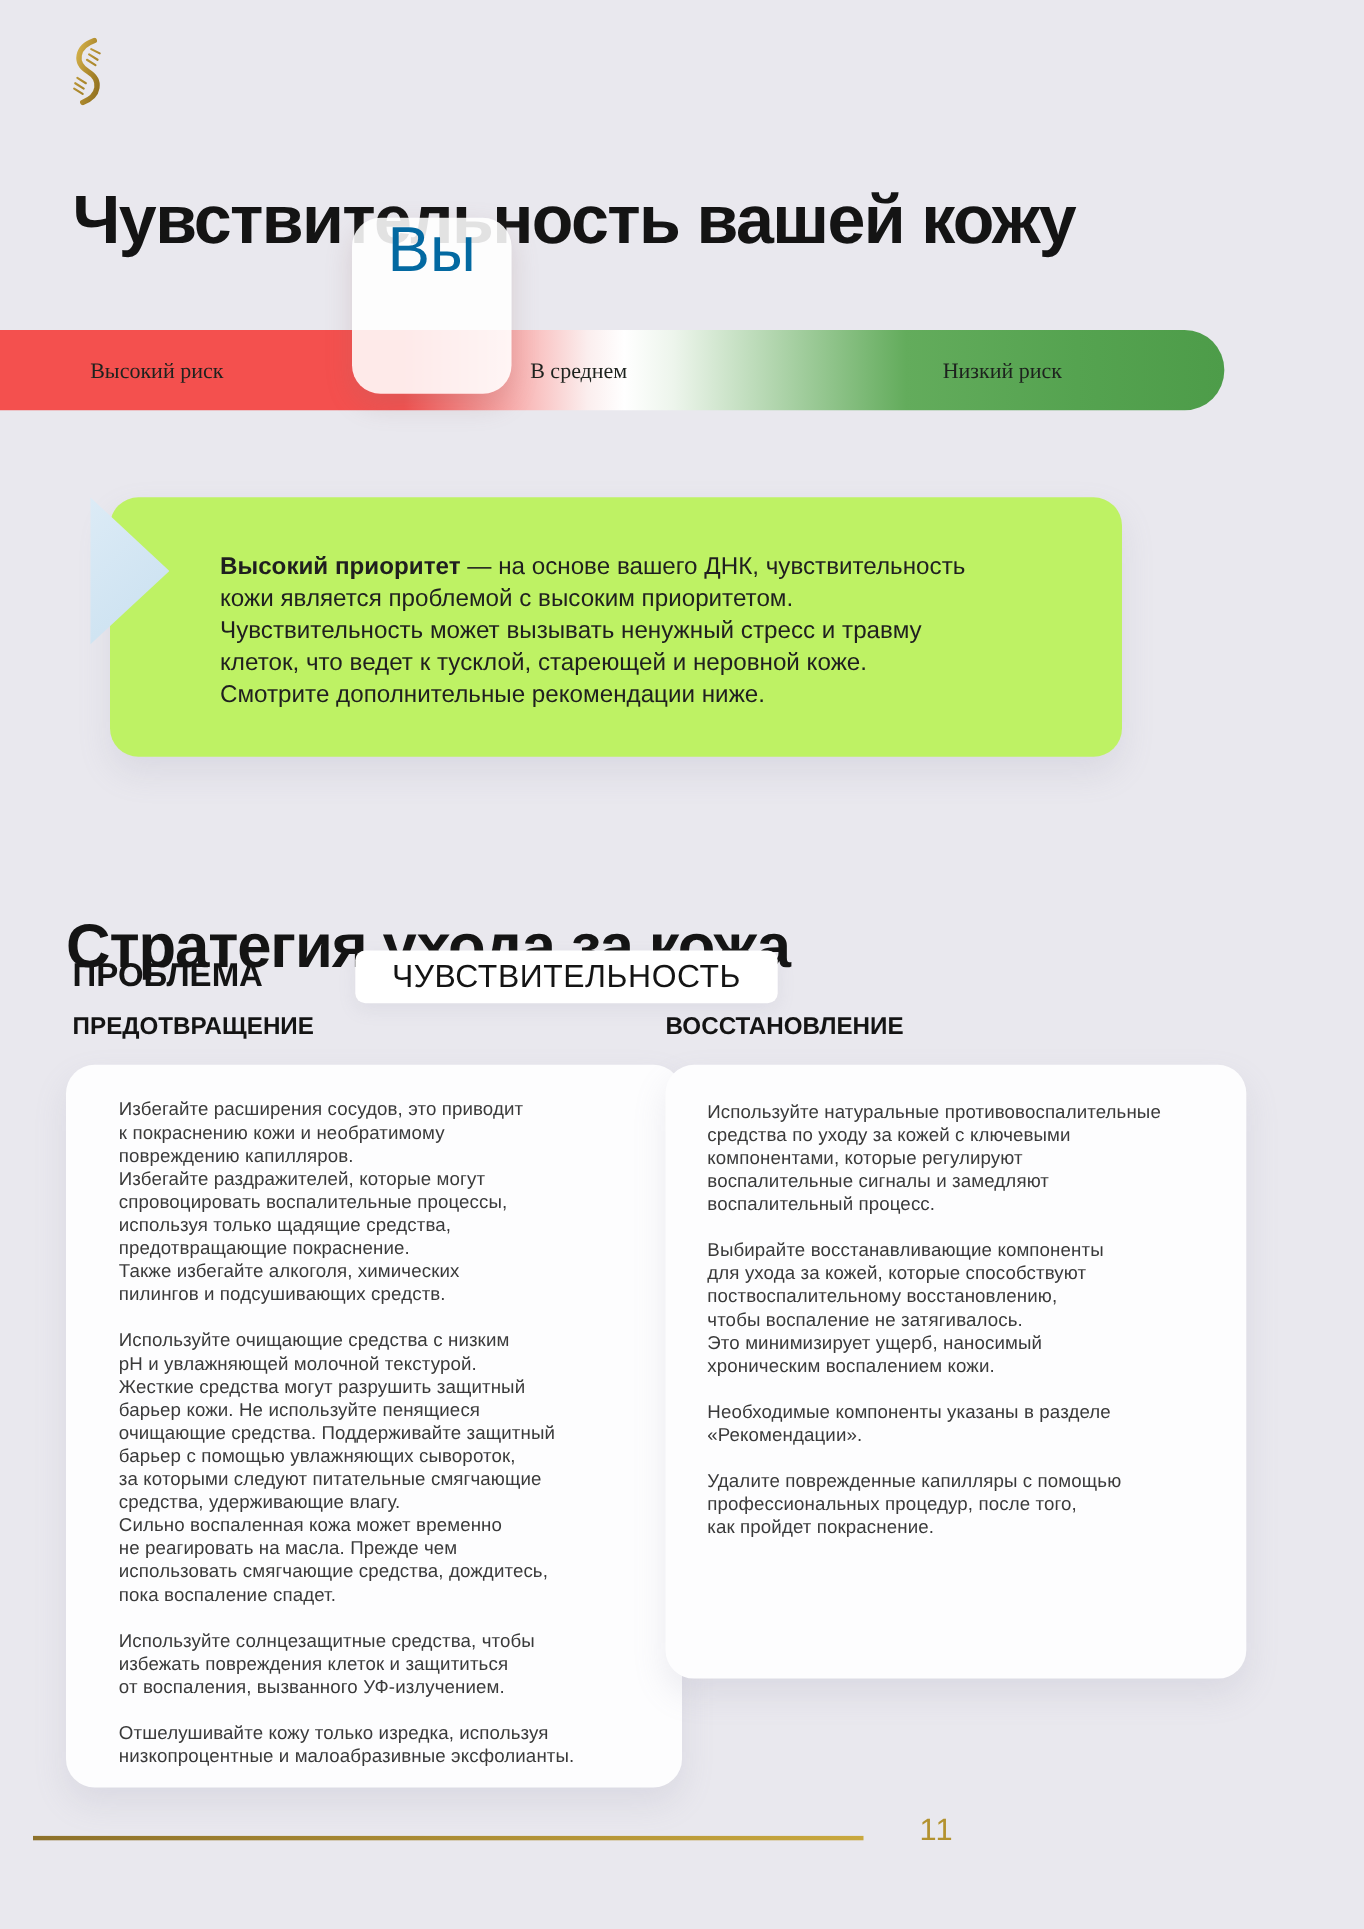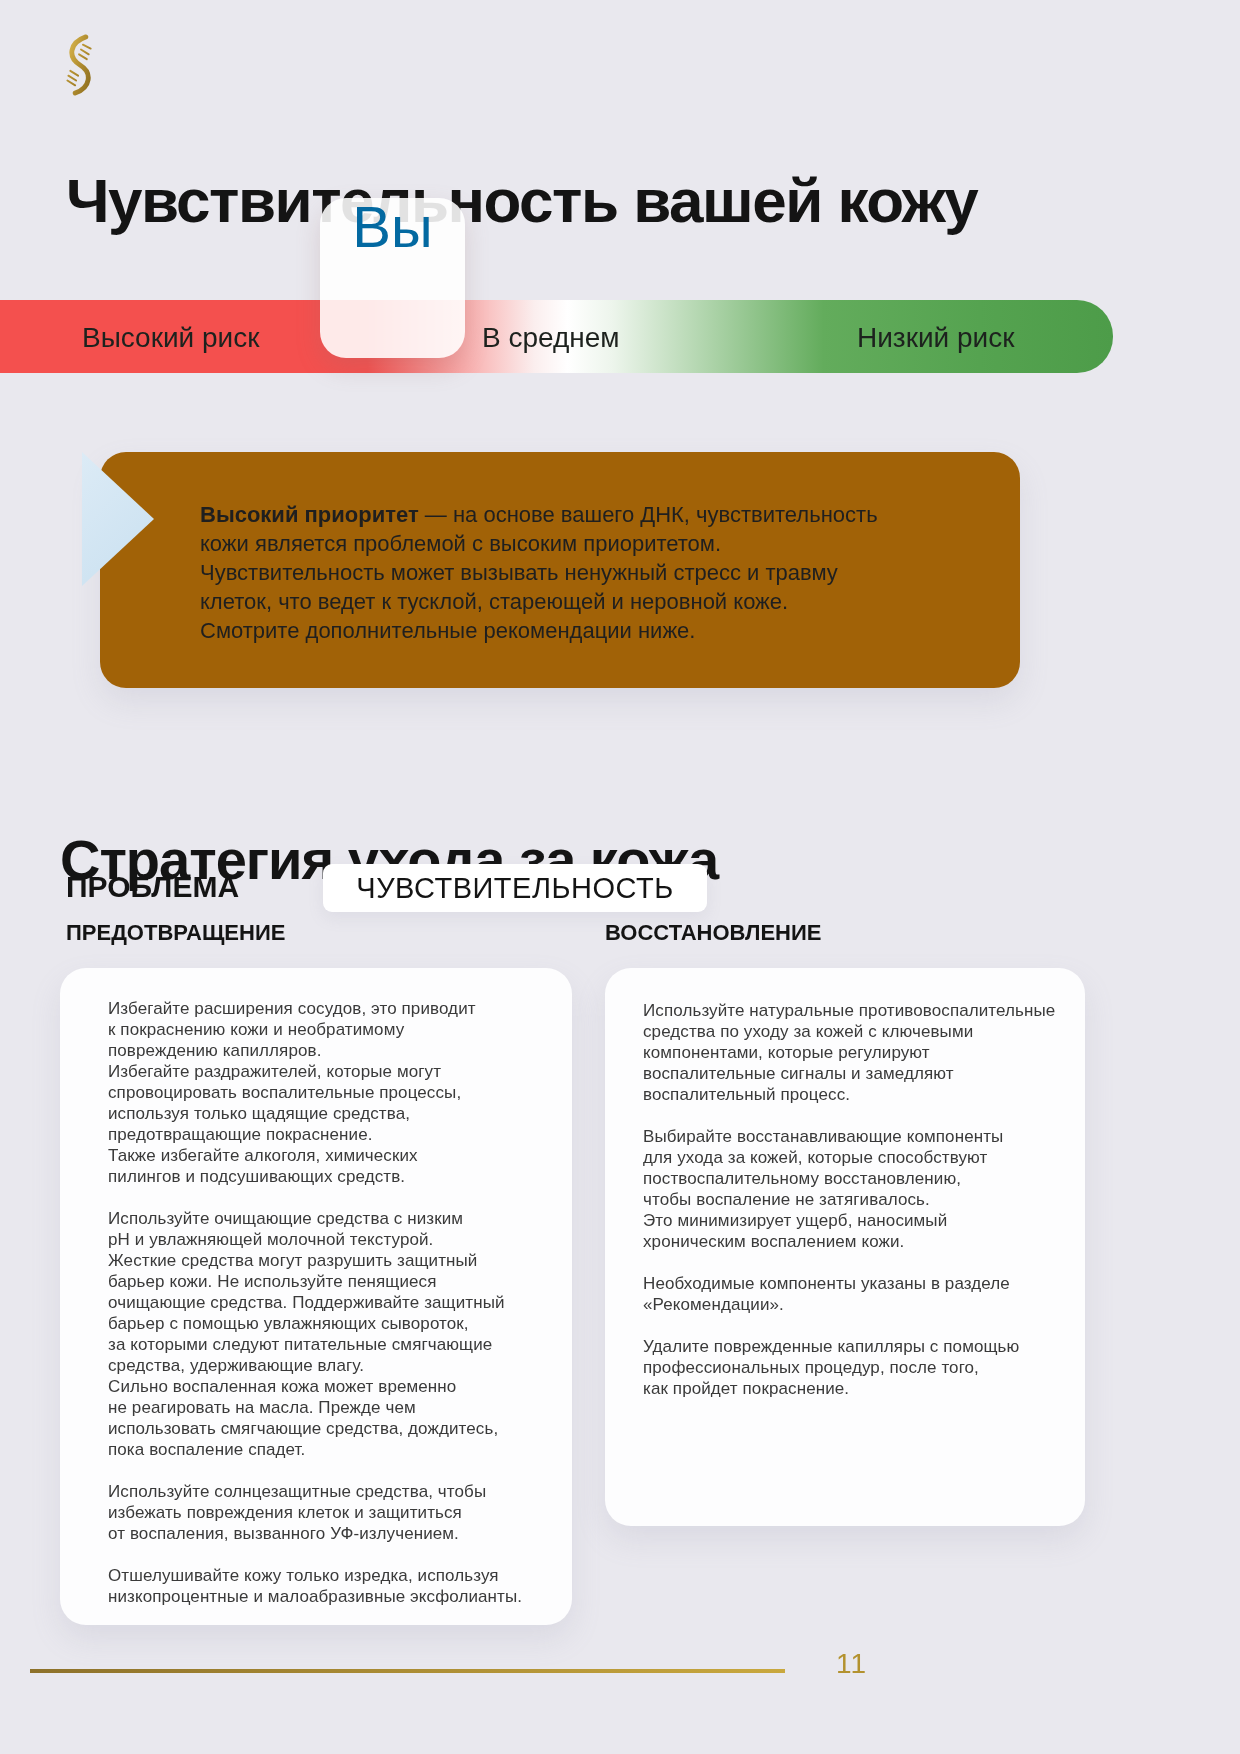--- a/index.html
+++ b/index.html
@@ -27,21 +27,21 @@
     left:0;top:300px;width:1113px;height:73px;
     border-radius:0 36px 36px 0;
     background:linear-gradient(90deg,
       #f4504e 0%, #f4504e 33%,
       #fbeeee 48%, #ffffff 51%, #edf5ec 55%,
       #63ac5c 74%, #55a350 88%, #4d9c49 100%);
     z-index:1;
   }
   .risk-label{
     position:absolute;top:50%;transform:translateY(-46%);
-    font-size:28px;color:#1d221e;white-space:nowrap;
+    font-size:20px;color:#1d221e;white-space:nowrap;font-family:Liberation Serif, serif;
   }
   .risk-label.high{left:82px;}
   .risk-label.avg{left:482px;}
   .risk-label.low{left:857px;}
 
   
   .you-card{
     left:320px;top:198px;width:145px;height:160px;
     background:rgba(255,255,255,0.88);
     border-radius:26px;
@@ -49,21 +49,21 @@
     z-index:2;
     display:flex;justify-content:center;
   }
   .you-card span{
     font-size:58px;color:#0369a1;line-height:1;
   }
 
   
   .callout{
     left:100px;top:452px;width:920px;height:236px;
-    background:#a16207;border-radius:26px;
+    background:#bef264;border-radius:26px;
     box-shadow:0 14px 30px rgba(140,140,165,0.16);
     z-index:1;
   }
   .callout p{
     margin:0;position:absolute;left:100px;top:48px;
     font-size:22px;line-height:29px;color:#1f1f1f;
     white-space:pre-line;width:790px;
   }
   .callout .lead{font-weight:700;}
   .callout-arrow{
@@ -95,20 +95,21 @@
   .col-head{
     top:922px;font-size:22px;font-weight:800;color:#141414;line-height:1;
   }
   .col-head.left{left:66px;}
   .col-head.right{left:605px;}
 
   
   .card{
     top:968px;background:#fdfdfe;border-radius:26px;
     box-shadow:0 14px 30px rgba(140,140,165,0.16);
+    padding-left:48px;
   }
   .card.prevention{left:60px;width:512px;height:657px;}
   .card.recovery{left:605px;width:480px;height:558px;}
   .card .body{
     position:absolute;top:30px;
     font-size:17px;line-height:21px;color:#3a3a3a;
     white-space:pre;letter-spacing:0.1px;
   }
   .card.prevention .body{left:48px;}
   .card.recovery .body{left:38px;top:32px;}

